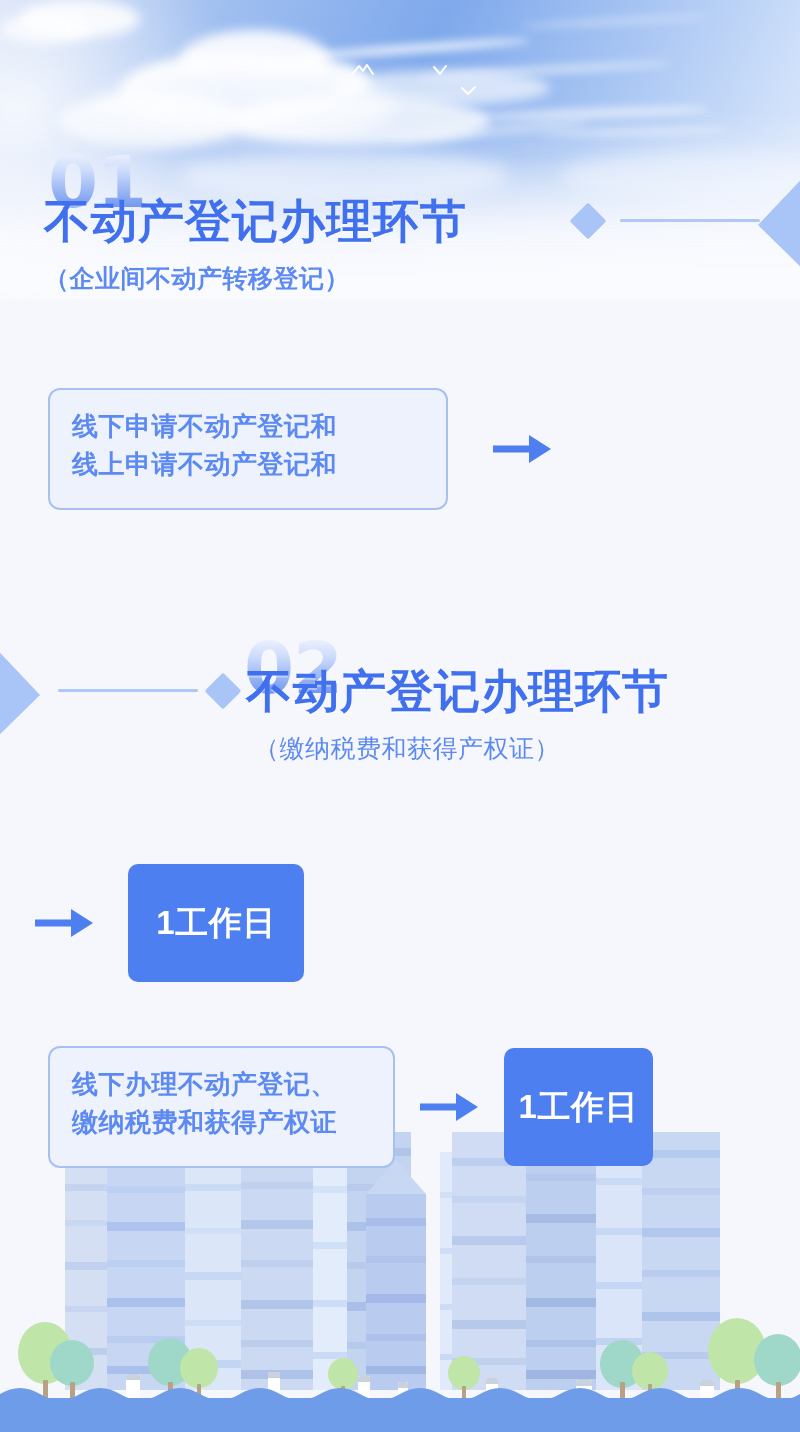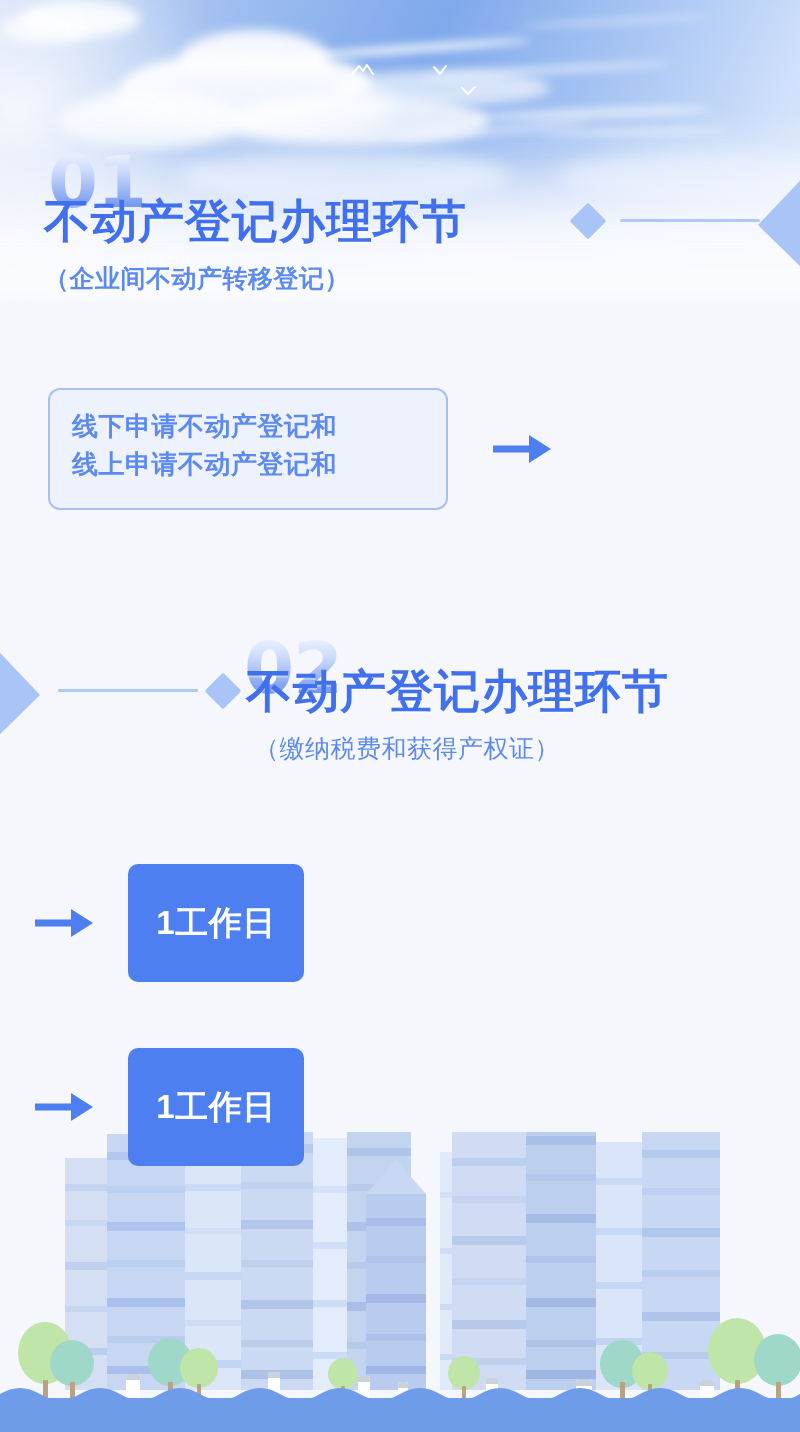--- a/index.html
+++ b/index.html
@@ -363,20 +363,24 @@
     <div class="arrow" style="width:128px;height:122px;">
       <svg width="62" height="34" viewBox="0 0 62 34">
         <path d="M2 17 L42 17" stroke="#4D7FF0" stroke-width="7" stroke-linecap="butt"></path>
         <path d="M38 3 L60 17 L38 31 Z" fill="#4D7FF0"></path>
       </svg>
     </div>
     <div class="badge" style="width:176px;height:118px;font-size:33px;">1工作日</div>
   </div>
 
   <div class="row" style="top:1046px;height:122px;">
+    <div class="stepbox" style="margin-left:48px;width:400px;height:122px;">
+      <div>线下办理不动产登记、</div>
+      <div>缴纳税费和获得产权证</div>
+    </div>
     <div class="arrow" style="width:128px;height:122px;">
       <svg width="62" height="34" viewBox="0 0 62 34">
         <path d="M2 17 L42 17" stroke="#4D7FF0" stroke-width="7" stroke-linecap="butt"></path>
         <path d="M38 3 L60 17 L38 31 Z" fill="#4D7FF0"></path>
       </svg>
     </div>
     <div class="badge" style="width:176px;height:118px;font-size:33px;">1工作日</div>
   </div>
 
 </div>

